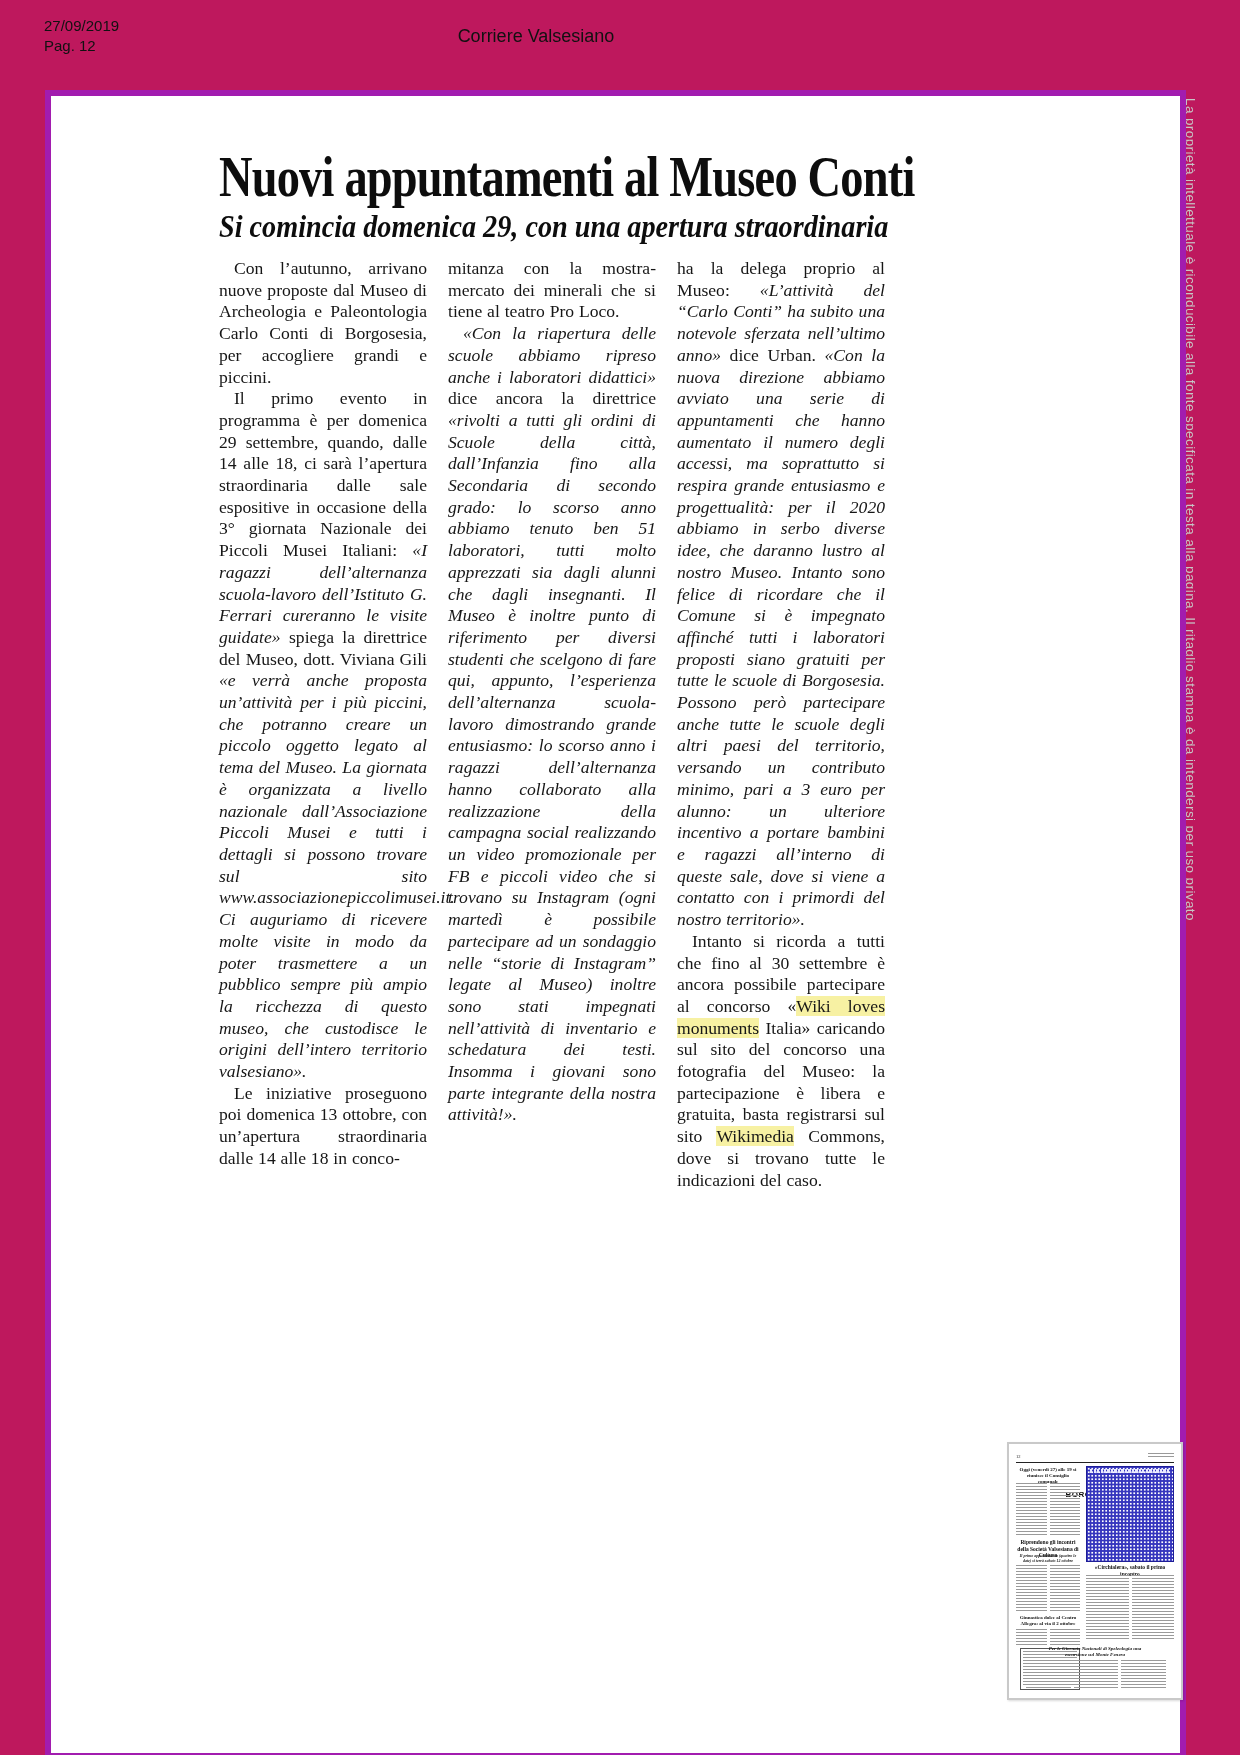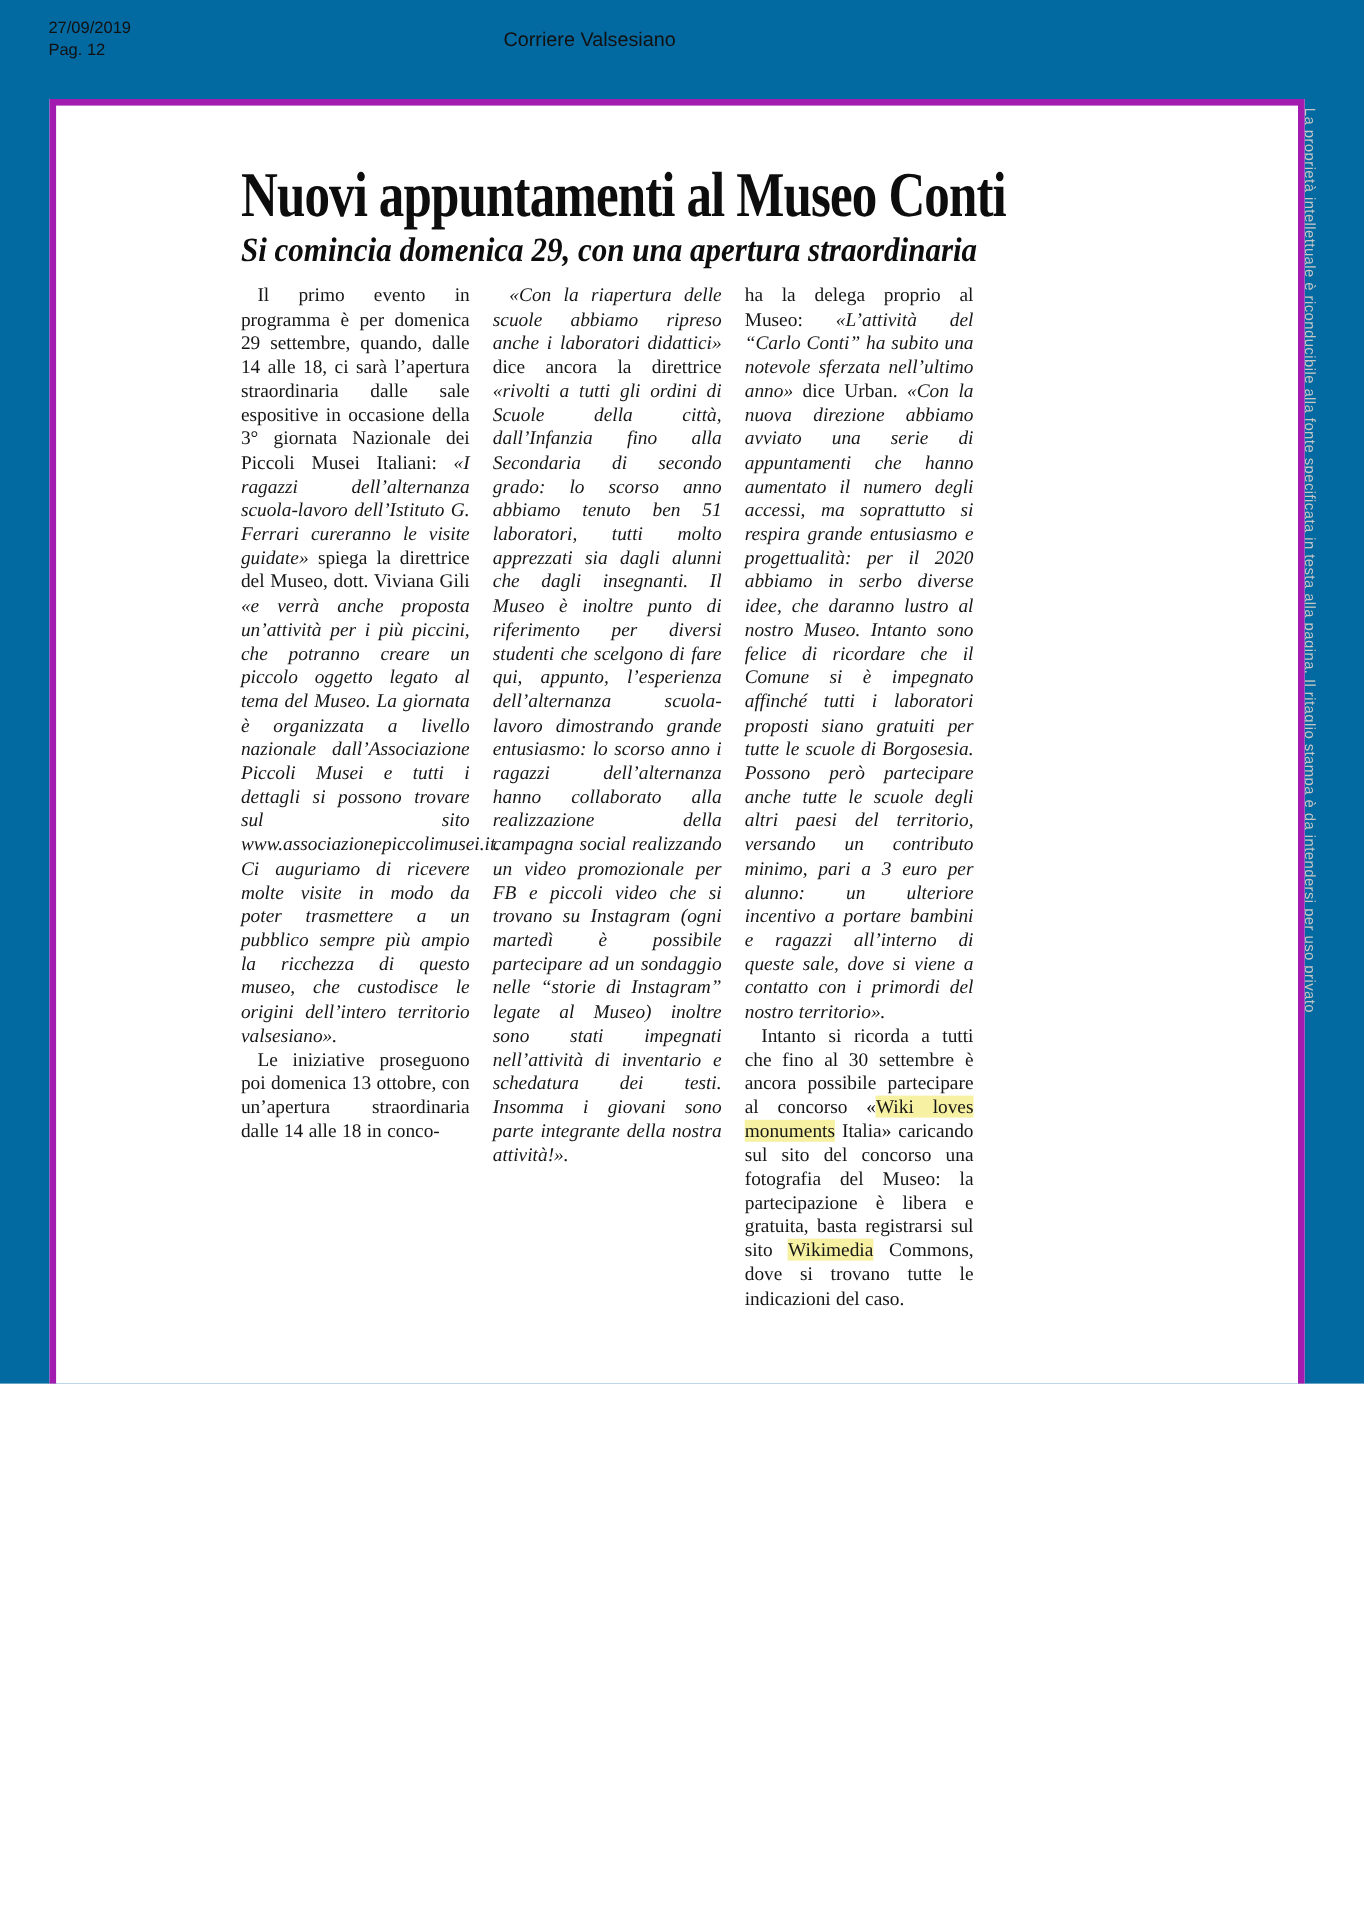--- a/index.html
+++ b/index.html
@@ -1,16 +1,16 @@
 <!DOCTYPE html>
 <html style="--hl: #f7f1a3; --blue: #3434bd;"><head>
 <meta charset="utf-8">
 <style>
   html,body{margin:0;padding:0;background:#ffffff;}
-  #page{position:relative;width:1240px;height:1258px;background:#0369a1;overflow:hidden;
+  #page{position:relative;width:1240px;height:1755px;background:#be185d;overflow:hidden;
         font-family:"Liberation Serif", serif;}
   .sans{font-family:"Liberation Sans", sans-serif;}
 
   
   #clip-date{position:absolute;left:44px;top:16px;font-size:15px;line-height:20px;color:#111;}
   #masthead{position:absolute;left:300px;top:26px;width:472px;text-align:center;
             font-size:18px;color:#111;}
 
   
   #clip-box{position:absolute;left:45px;top:90px;width:1129px;height:1657px;
@@ -92,24 +92,26 @@
 
   <div id="rights-note">La proprietà intellettuale è riconducibile alla fonte specificata in testa alla pagina. Il ritaglio stampa è da intendersi per uso privato</div>
 
   <div id="clip-box">
 
     <div id="art-title">Nuovi appuntamenti al Museo Conti</div>
     <div id="art-subtitle">Si comincia domenica 29, con una apertura straordinaria</div>
 
     <div id="columns">
       <div class="col">
+          <p class="ind"><span>Con l’autunno, arrivano nuove proposte dal Museo di Archeologia e Paleontologia Carlo Conti di Borgosesia, per accogliere grandi e piccini.</span></p>
           <p class="ind"><span>Il primo evento in programma è per domenica 29 settembre, quando, dalle 14 alle 18, ci sarà l’apertura straordinaria dalle sale espositive in occasione della 3° giornata Nazionale dei Piccoli Musei Italiani: </span><span class="it">«I ragazzi dell’alternanza scuola-lavoro dell’Istituto G. Ferrari cureranno le visite guidate»</span><span> spiega la direttrice del Museo, dott. Viviana Gili </span><span class="it">«e verrà anche proposta un’attività per i più piccini, che potranno creare un piccolo oggetto legato al tema del Museo. La giornata è organizzata a livello nazionale dall’Associazione Piccoli Musei e tutti i dettagli si possono trovare sul sito www.associazionepiccolimusei.it. Ci auguriamo di ricevere molte visite in modo da poter trasmettere a un pubblico sempre più ampio la ricchezza di questo museo, che custodisce le origini dell’intero territorio valsesiano».</span></p>
           <p class="ind"><span>Le iniziative proseguono poi domenica 13 ottobre, con un’apertura straordinaria dalle 14 alle 18 in conco-</span></p>
         </div>
       <div class="col">
+          <p><span>mitanza con la mostra-mercato dei minerali che si tiene al teatro Pro Loco.</span></p>
           <p class="ind"><span class="it">«Con la riapertura delle scuole abbiamo ripreso anche i laboratori didattici»</span><span> dice ancora la direttrice </span><span class="it">«rivolti a tutti gli ordini di Scuole della città, dall’Infanzia fino alla Secondaria di secondo grado: lo scorso anno abbiamo tenuto ben 51 laboratori, tutti molto apprezzati sia dagli alunni che dagli insegnanti. Il Museo è inoltre punto di riferimento per diversi studenti che scelgono di fare qui, appunto, l’esperienza dell’alternanza scuola-lavoro dimostrando grande entusiasmo: lo scorso anno i ragazzi dell’alternanza hanno collaborato alla realizzazione della campagna social realizzando un video promozionale per FB e piccoli video che si trovano su Instagram (ogni martedì è possibile partecipare ad un sondaggio nelle “storie di Instagram” legate al Museo) inoltre sono stati impegnati nell’attività di inventario e schedatura dei testi. Insomma i giovani sono parte integrante della nostra attività!».</span></p>
         </div>
       <div class="col">
           <p><span>ha la delega proprio al Museo: </span><span class="it">«L’attività del “Carlo Conti” ha subito una notevole sferzata nell’ultimo anno»</span><span> dice Urban. </span><span class="it">«Con la nuova direzione abbiamo avviato una serie di appuntamenti che hanno aumentato il numero degli accessi, ma soprattutto si respira grande entusiasmo e progettualità: per il 2020 abbiamo in serbo diverse idee, che daranno lustro al nostro Museo. Intanto sono felice di ricordare che il Comune si è impegnato affinché tutti i laboratori proposti siano gratuiti per tutte le scuole di Borgosesia. Possono però partecipare anche tutte le scuole degli altri paesi del territorio, versando un contributo minimo, pari a 3 euro per alunno: un ulteriore incentivo a portare bambini e ragazzi all’interno di queste sale, dove si viene a contatto con i primordi del nostro territorio».</span></p>
           <p class="ind"><span>Intanto si ricorda a tutti che fino al 30 settembre è ancora possibile partecipare al concorso «</span><span class="hl">Wiki loves monuments</span><span> Italia» caricando sul sito del concorso una fotografia del Museo: la partecipazione è libera e gratuita, basta registrarsi sul sito </span><span class="hl">Wikimedia</span><span> Commons, dove si trovano tutte le indicazioni del caso.</span></p>
         </div>
     </div>
 
     <div id="thumb">
       <div id="mini-page">

